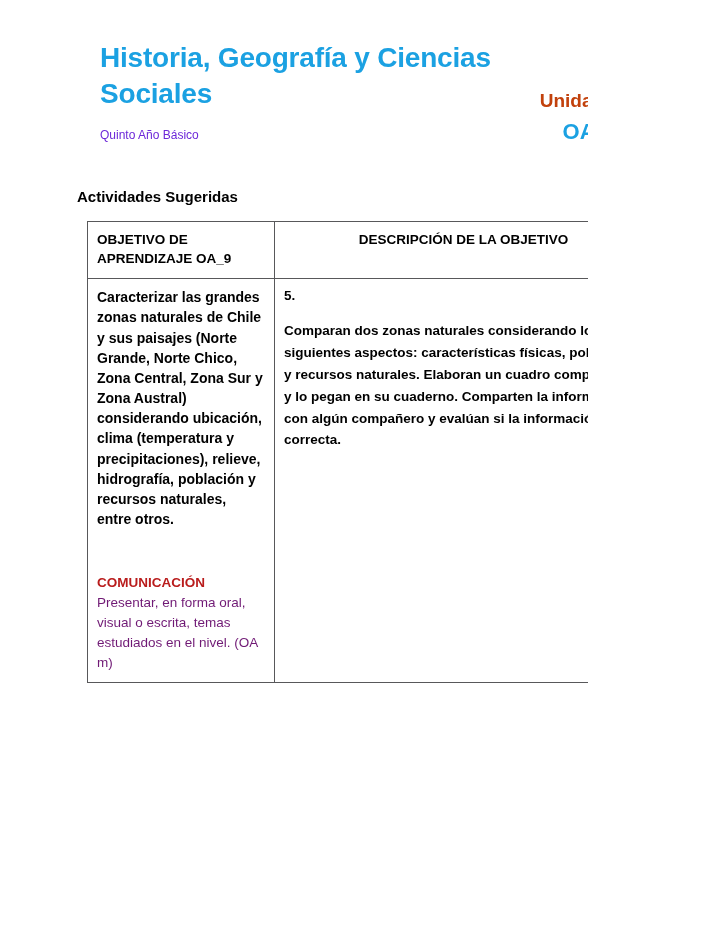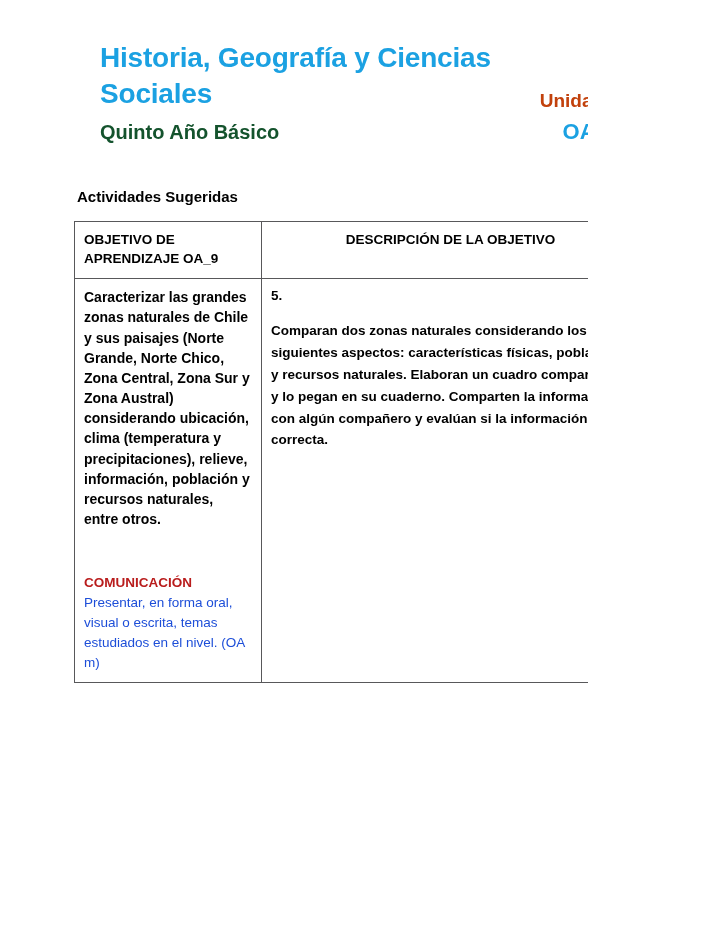--- a/index.html
+++ b/index.html
@@ -56,23 +56,23 @@
     white-space: nowrap;
   }
   .header-sub-row {
     display: flex;
     align-items: baseline;
     justify-content: space-between;
     width: 520px;
     margin-top: 7px;
   }
   .header-grade {
-    font-size: 20px;
-    font-weight: bold;
-    color: #14532d;
+    font-size: 12px;
+    font-weight: normal;
+    color: #6d28d9;
     white-space: nowrap;
   }
   .header-oa {
     font-size: 22px;
     font-weight: bold;
     color: #1BA1E2;
     text-align: right;
     white-space: nowrap;
   }
 
@@ -84,21 +84,21 @@
     width: 566px;
     text-align: left;
     font-size: 15px;
     font-weight: bold;
     color: #000000;
   }
 
   
   .activities-table {
     position: absolute;
-    left: 74px;
+    left: 87px;
     top: 221px;
     width: 566px;
     border-collapse: collapse;
     table-layout: fixed;
   }
   .activities-table td {
     border: 1px solid #58585a;
     vertical-align: top;
     padding: 0;
   }
@@ -139,21 +139,21 @@
     font-size: 13.5px;
     font-weight: bold;
     line-height: 1.45;
     color: #b91c1c;
     margin: 0;
   }
   .comm-text {
     font-size: 13.5px;
     font-weight: normal;
     line-height: 1.5;
-    color: #1d4ed8;
+    color: #701a75;
     margin: 0;
   }
 
   .activity-number {
     font-size: 13.5px;
     font-weight: bold;
     line-height: 1.4;
     margin: 0 0 14px 0;
   }
   .activity-text {
@@ -198,21 +198,21 @@
         </td>
         <td class="head-cell">
           <div class="cell-pad">
             <div class="head-description">DESCRIPCIÓN DE LA OBJETIVO</div>
           </div>
         </td>
       </tr>
       <tr class="body-row">
         <td>
           <div class="cell-pad">
-            <p class="objective-text">Caracterizar las grandes zonas naturales de Chile y sus paisajes (Norte Grande, Norte Chico, Zona Central, Zona Sur y Zona Austral) considerando ubicación, clima (temperatura y precipitaciones), relieve, información, población y recursos naturales, entre otros.</p>
+            <p class="objective-text">Caracterizar las grandes zonas naturales de Chile y sus paisajes (Norte Grande, Norte Chico, Zona Central, Zona Sur y Zona Austral) considerando ubicación, clima (temperatura y precipitaciones), relieve, hidrografía, población y recursos naturales, entre otros.</p>
             <div class="comm-block">
               <p class="comm-title">COMUNICACIÓN</p>
               <p class="comm-text">Presentar, en forma oral, visual o escrita, temas estudiados en el nivel. (OA m)</p>
             </div>
           </div>
         </td>
         <td>
           <div class="cell-pad">
             <p class="activity-number">5.</p>
             <p class="activity-text">Comparan dos zonas naturales considerando los siguientes aspectos: características físicas, población y recursos naturales. Elaboran un cuadro comparativo y lo pegan en su cuaderno. Comparten la información con algún compañero y evalúan si la información es correcta.</p>

